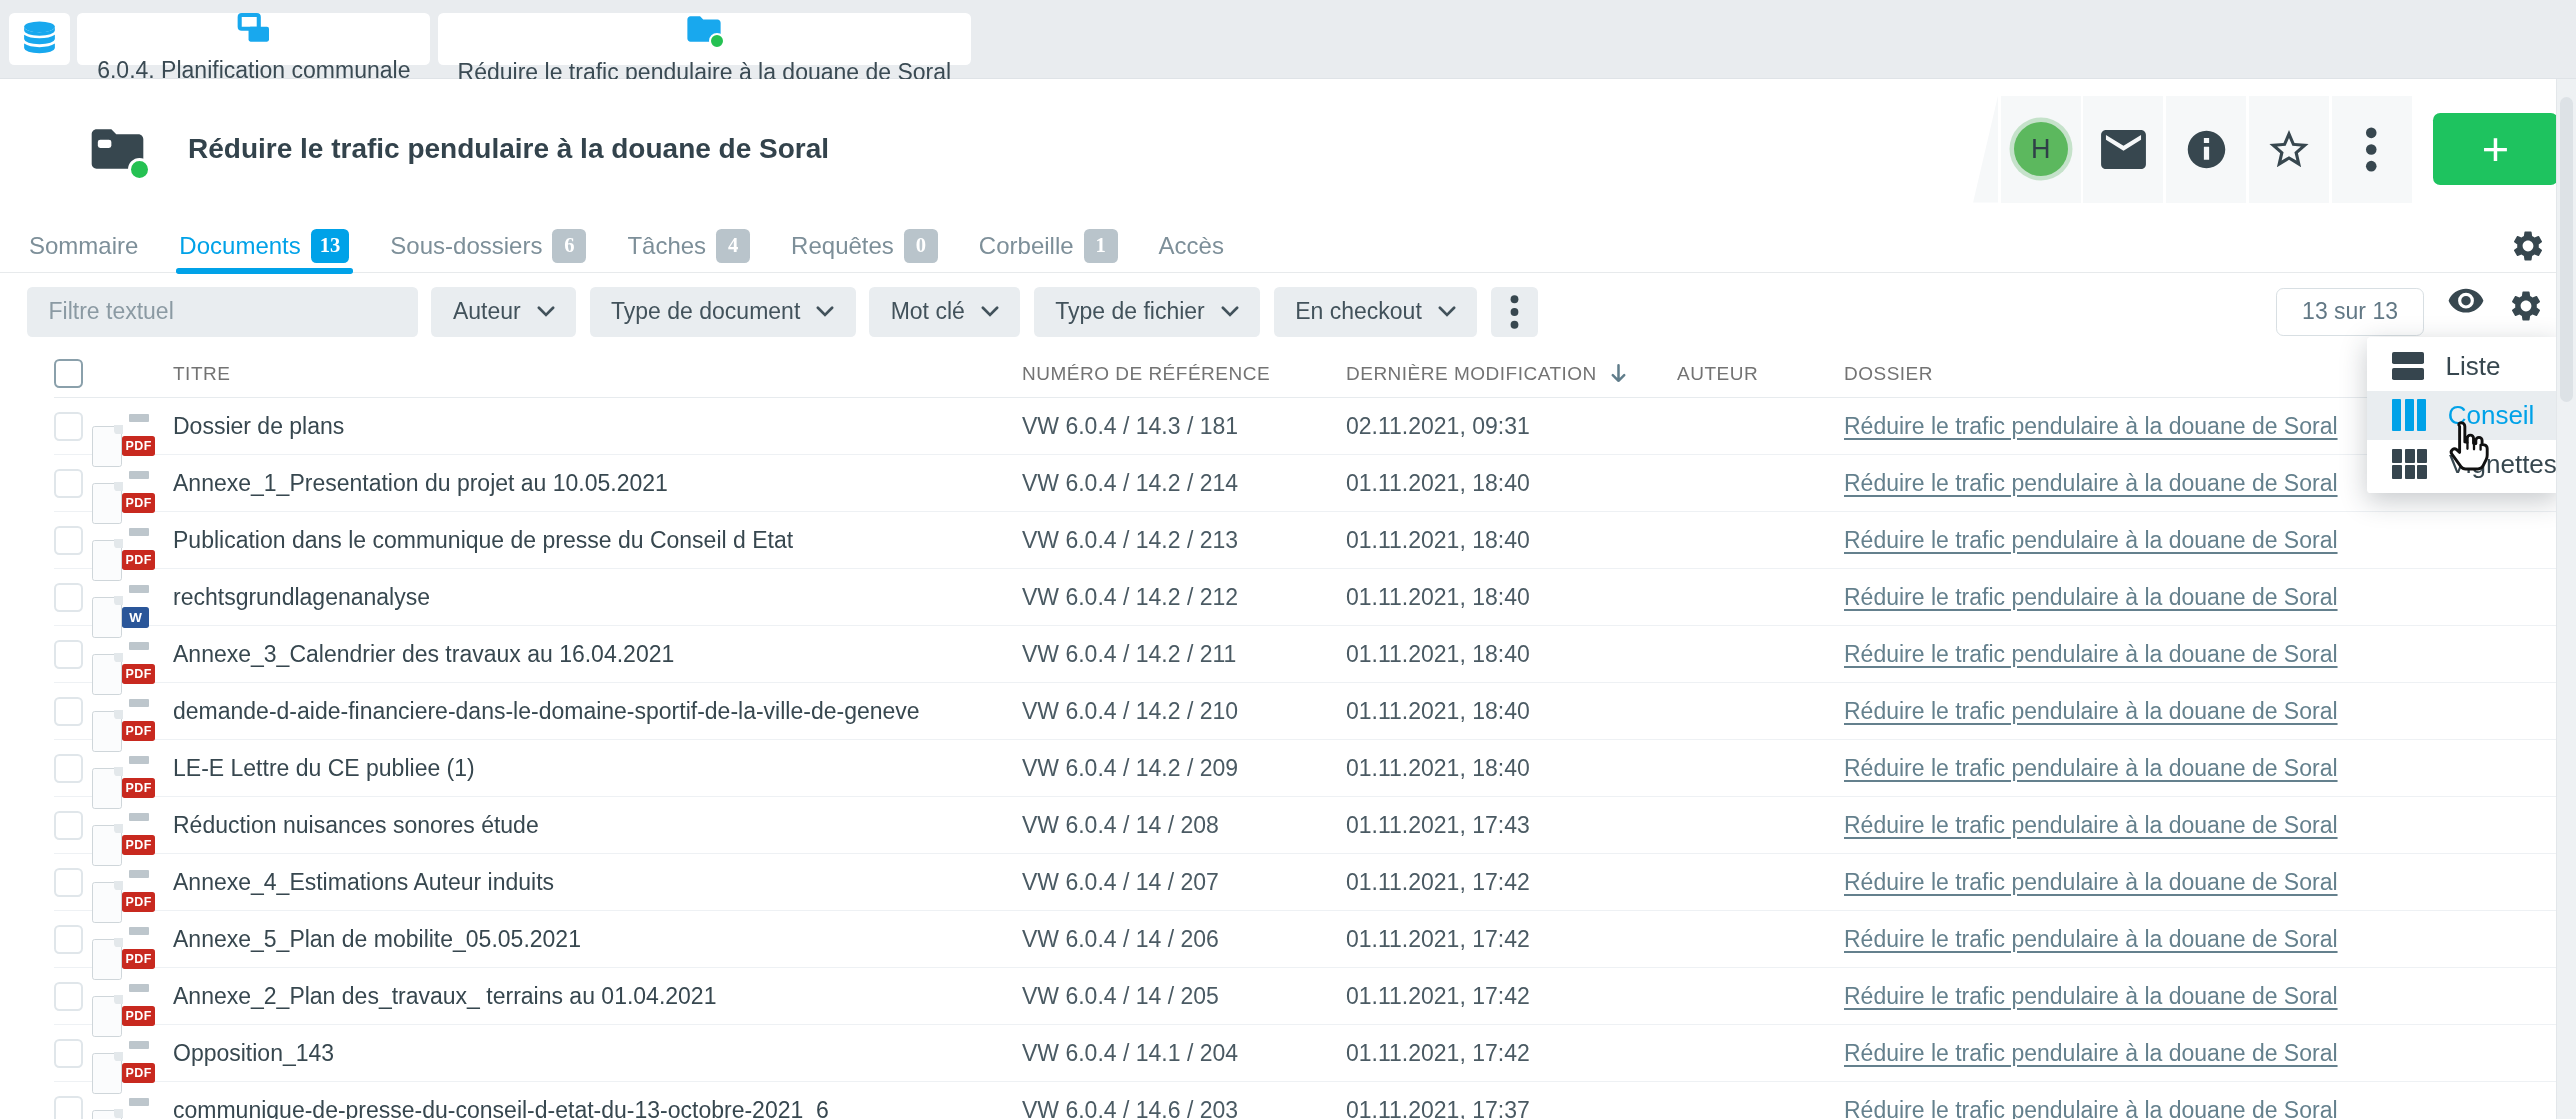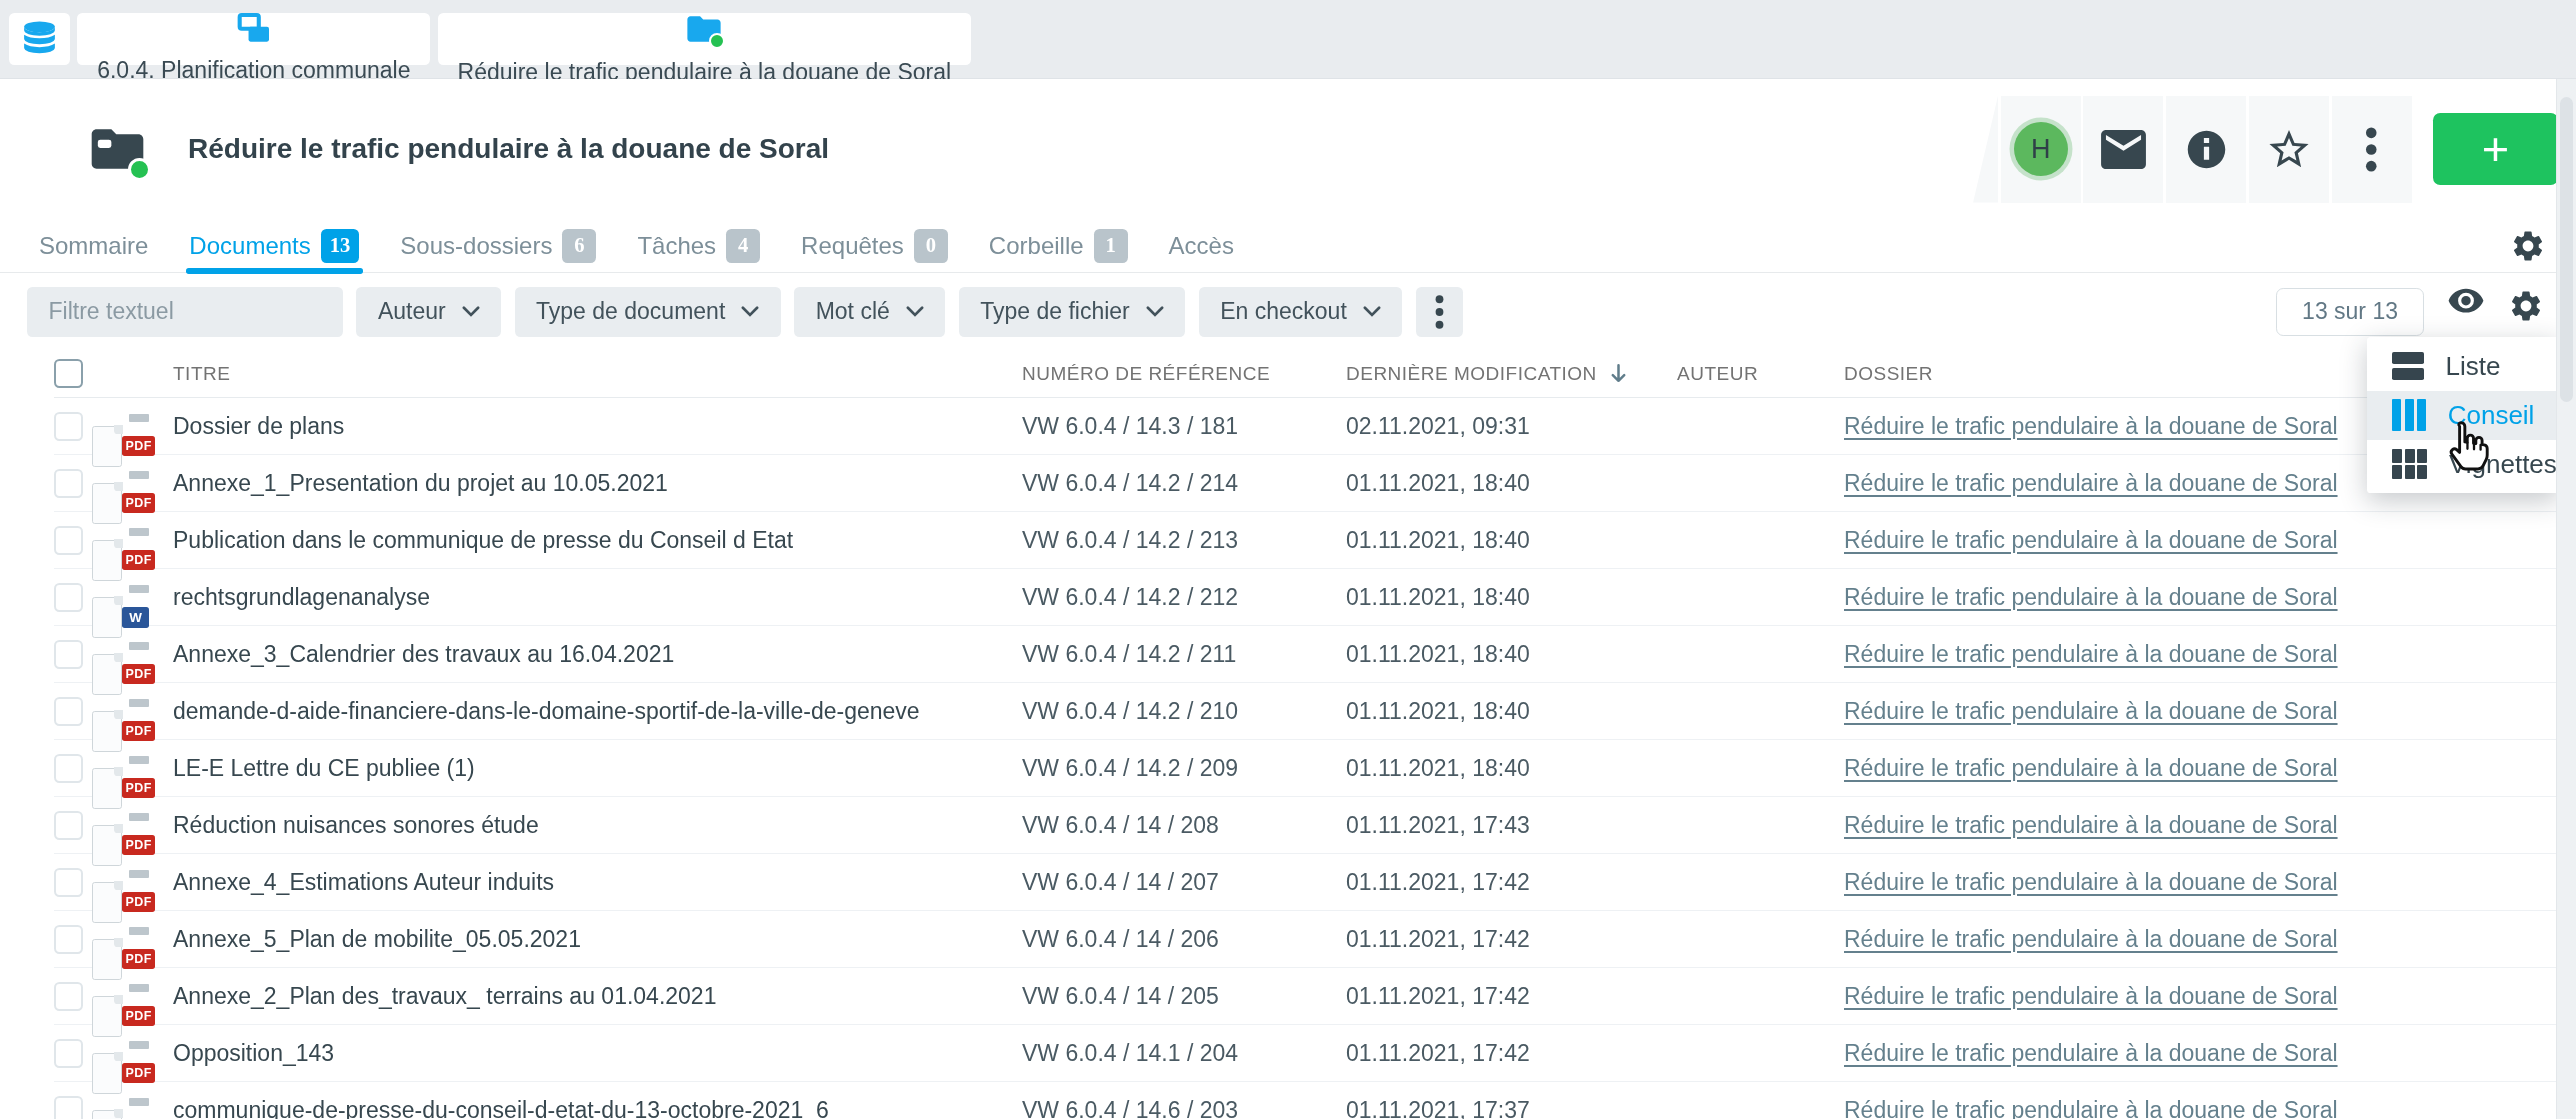--- a/index.html
+++ b/index.html
@@ -23,32 +23,32 @@
   .folder-dot { position:absolute; right:-3.6px; bottom:-7.2px; width:23px; height:23px; border-radius:50%; background:#25c152; border:3.6px solid #fff; }
   .page-title { margin-left:41px; font-size:28px; font-weight:700; color:#33434c; }
 
   .hdr-right { position:absolute; right:0; top:0; height:140px; display:flex; align-items:center; padding-right:18px; }
   .slant { width:25px; height:107px; background:#f6f8f9; clip-path:polygon(100% 0,100% 100%,0 100%); }
   .icell { width:80px; height:107px; background:#f6f8f9; margin-left:2.7px; display:flex; align-items:center; justify-content:center; }
   .avatar { width:54px; height:54px; border-radius:50%; background:#5cb85e; color:#2f4048; font-size:27px; display:flex; align-items:center; justify-content:center; box-shadow:0 0 0 4.5px rgba(137,199,144,.45); }
   .plusbtn { margin-left:21.5px; width:125px; height:72px; background:#1ec35f; border-radius:7.2px; color:#fff; font-size:47px; font-weight:300; display:flex; align-items:center; justify-content:center; line-height:0; }
 
   
-  .tabs { height:54px; border-bottom:1.8px solid #e7eaec; display:flex; align-items:center; gap:41px; padding-left:39px; position:relative; background:#fff; }
+  .tabs { height:54px; border-bottom:1.8px solid #e7eaec; display:flex; align-items:center; gap:41px; padding-left:29px; position:relative; background:#fff; }
   .tab { display:flex; align-items:center; gap:10px; height:100%; font-size:24px; color:#7d8f99; position:relative; cursor:default; }
   .tab.active { color:#00a2e8; font-weight:500; }
   .tab.active::after { content:''; position:absolute; left:-3.6px; right:-3.6px; bottom:-1.8px; height:5.4px; background:#00a2e8; border-radius:2.7px; }
   .badge { min-width:34px; height:34px; border-radius:5.4px; background:#b9c4cb; color:#fff; font-size:20.6px; font-weight:700; display:flex; align-items:center; justify-content:center; padding:0 9px;font-family:Liberation Serif, serif; }
   .badge.blue { background:#00a2e8; }
   .tabs-gear { position:absolute; right:30px; top:9px; }
 
   
   .filterbar { height:77px; display:flex; align-items:center; gap:13.4px; padding:0 32px 0 27px; background:#fff; }
   .chip { height:50px; background:#e9edf0; border-radius:5.4px; display:flex; align-items:center; gap:16px; padding:0 21.5px; font-size:23px; color:#42525b; white-space:nowrap; }
-  .chip-input { width:316px; color:#8b9aa3; }
+  .chip-input { width:391px; color:#8b9aa3; }
   .chip-kebab { width:47px; justify-content:center; padding:0; }
   .fright { margin-left:auto; display:flex; gap:23px; }
   .count-pill { height:48px; background:#fff; border:1.8px solid #d8dfe3; border-radius:7.2px; display:flex; align-items:center; padding:0 25px; font-size:23px; color:#627885; }
 
   
   .tgrid { display:grid; grid-template-columns:29px 90px 849px 324px 331px 167px 496px; align-items:center; margin-left:54px; }
   .thead { height:48px; border-bottom:1.8px solid #e7ebee; font-size:19px; letter-spacing:0.5px; color:#737373; }
   .thead .hcell { display:flex; align-items:center; gap:9px; }
   .trow { height:57px; border-bottom:1.8px solid #eef1f4; font-size:23px; color:#4a5a63; }
   .c-title { color:#37474f; white-space:nowrap; overflow:hidden; }

